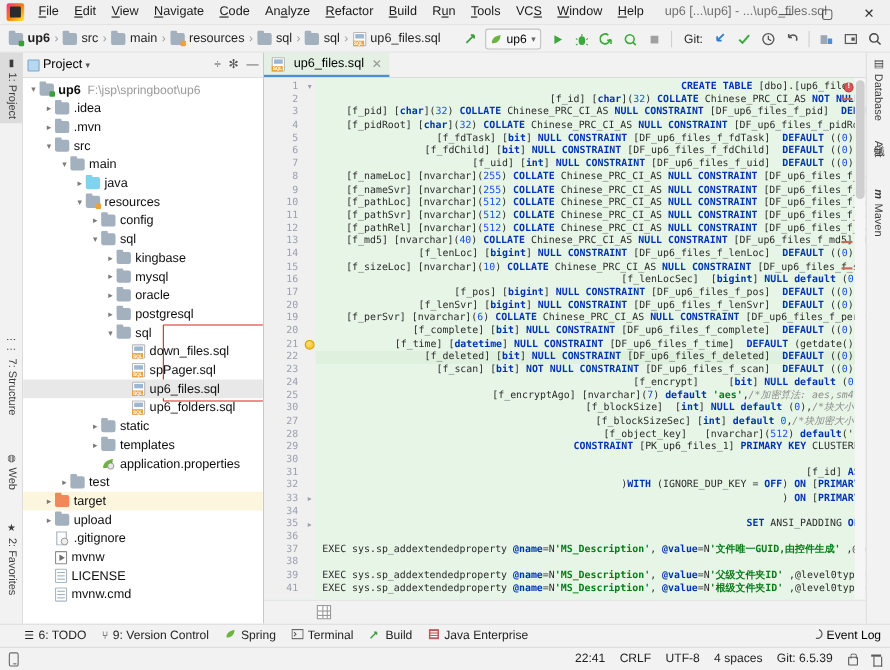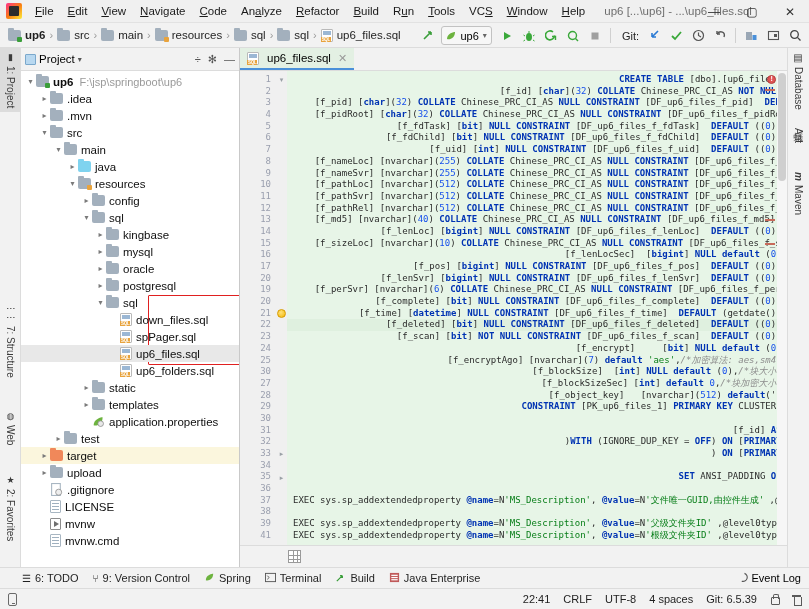--- a/index.html
+++ b/index.html
@@ -233,21 +233,21 @@
   }
   .code {
     flex:1; min-width:0; background:#e7f5e7; padding-top:3px; overflow:hidden;
     font-family:"DejaVu Sans Mono", monospace; font-size:9px; line-height:11.7px;
     white-space:pre; color:#2b2b2b; position:relative;text-align:right;
   }
   .code .ln { height:11.7px; padding-left:6px; }
   .code .ln.cur { background:#dff0df; }
   .k   { color:#0033b3; font-weight:bold; }
   .num { color:#1750eb; }
-  .str { color:#067d17; font-weight:normal; }
+  .str { color:#067d17; font-weight:bold; }
   .cmt { color:#8c8c8c; font-style:italic; }
 
   .code-scrollbar-v {
     position:absolute; right:0; top:0; width:10px; bottom:0; background:#f6f6f6;
   }
   .code-thumb { position:absolute; right:1px; top:2px; width:8px; height:108px;
     background:#cfcfcf; border-radius:4px; }
   .err-stripe-dot {
     position:absolute; right:11px; width:9px; height:9px; border-radius:50%;
     background:#e05555; border:1px solid #b53d3d;
@@ -621,27 +621,27 @@
           <div class="row" style="padding-left: 18px;">
             <span class="arrow none">·</span>
             <span class="ico-leaf"><svg width="13" height="13" viewBox="0 0 12 12">
                 <rect x="1.5" y="0.5" width="8" height="11" fill="#fff" stroke="#a8b6c2"></rect>
                 <circle cx="8" cy="8.5" r="2.8" fill="#eee" stroke="#888" stroke-width="0.7"></circle>
               </svg></span>
             <span class="nm">.gitignore</span>
           </div>
           <div class="row" style="padding-left: 18px;">
             <span class="arrow none">·</span>
+            <span class="ico-play"></span>
+            <span class="nm">mvnw</span>
+          </div>
+          <div class="row" style="padding-left: 18px;">
+            <span class="arrow none">·</span>
             <span class="ico-file"></span>
             <span class="nm">LICENSE</span>
-          </div>
-          <div class="row" style="padding-left: 18px;">
-            <span class="arrow none">·</span>
-            <span class="ico-play"></span>
-            <span class="nm">mvnw</span>
           </div>
           <div class="row" style="padding-left: 18px;">
             <span class="arrow none">·</span>
             <span class="ico-file"></span>
             <span class="nm">mvnw.cmd</span>
           </div>
           <div class="row" style="padding-left: 18px;">
             <span class="arrow none">·</span>
           </div>
         </div>

